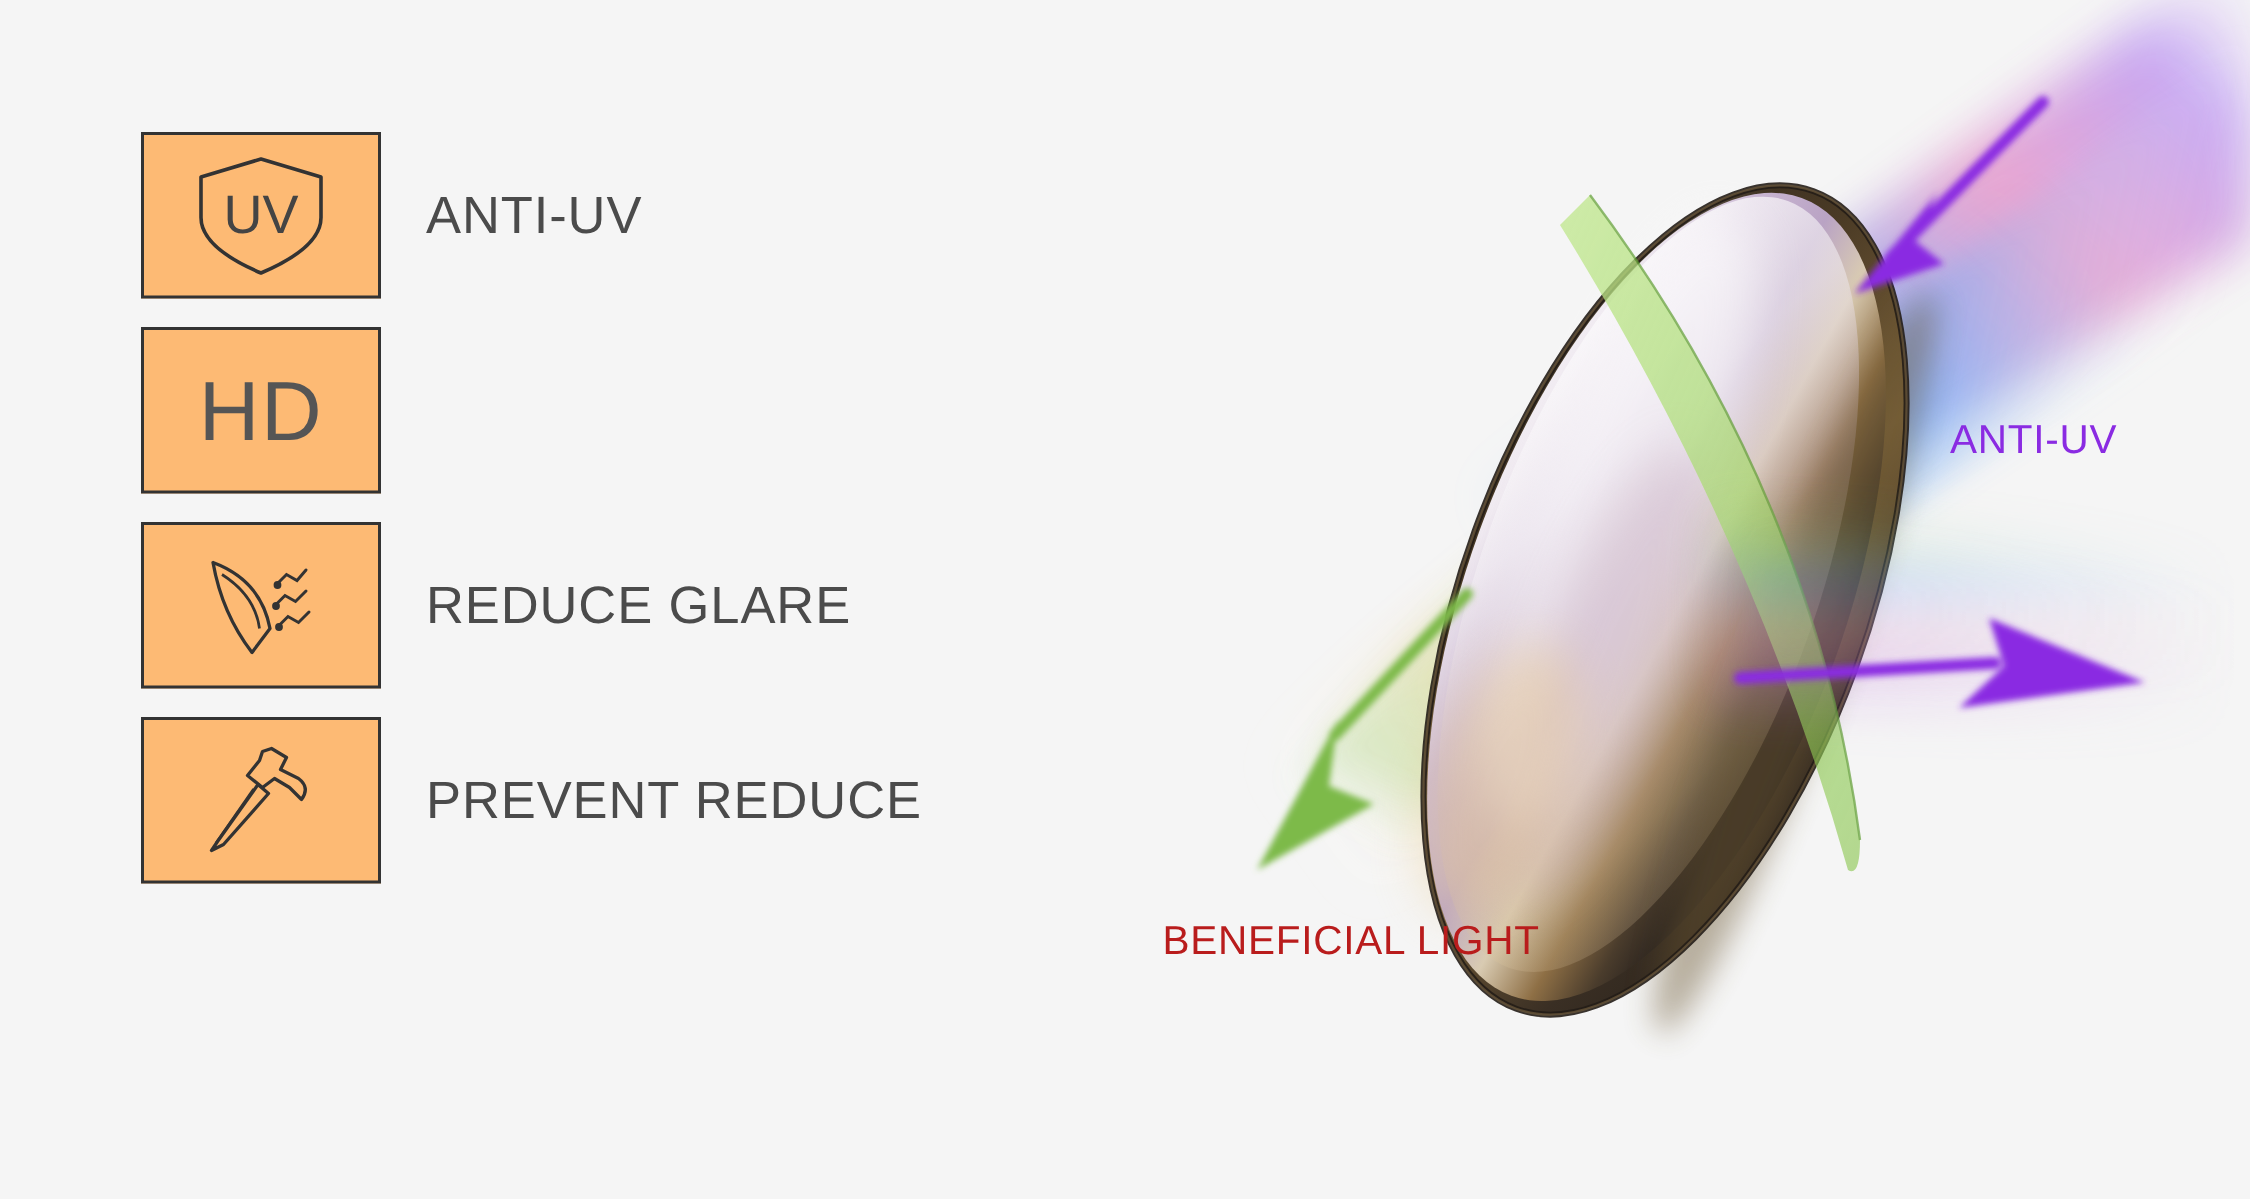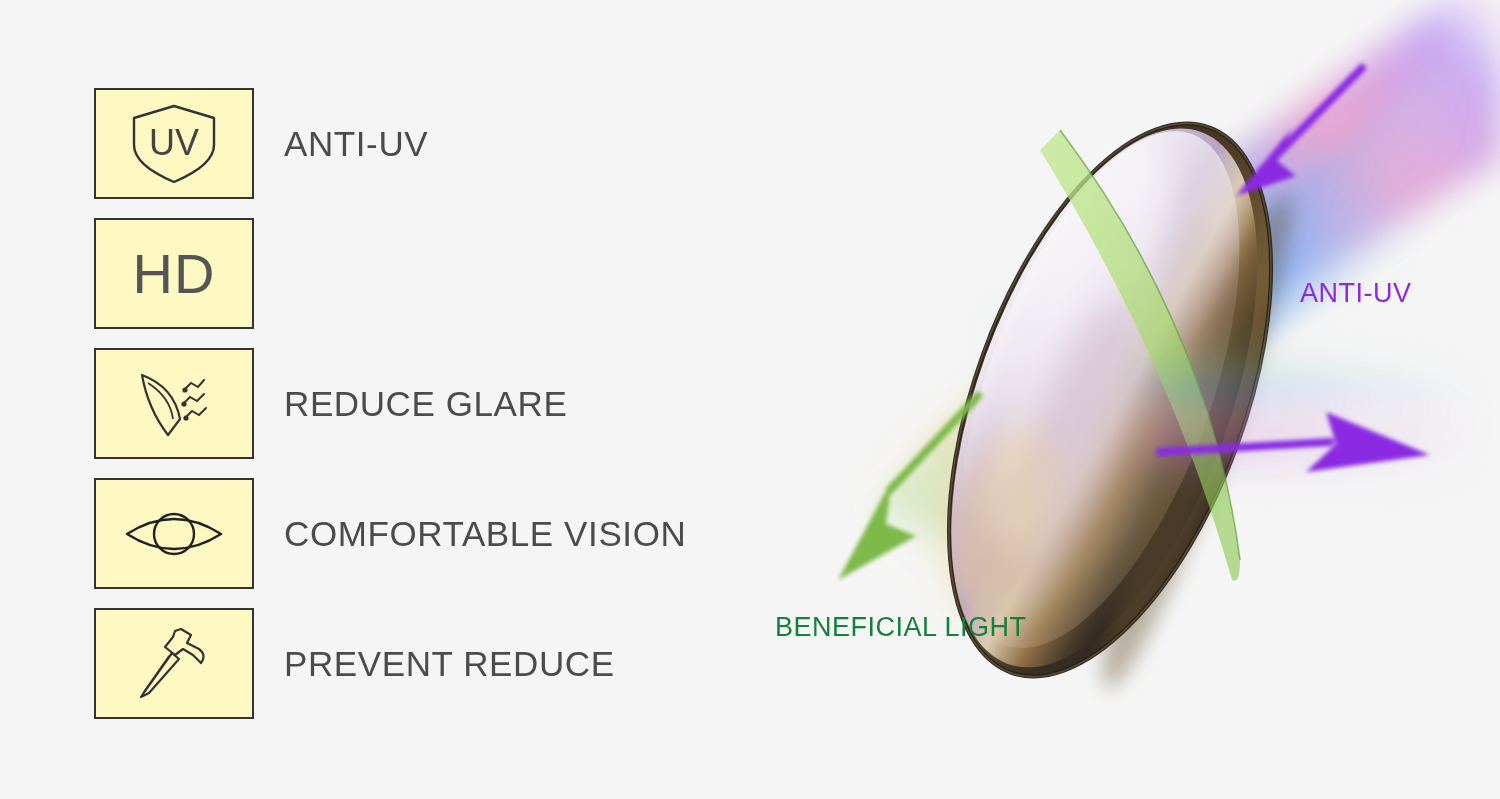--- a/index.html
+++ b/index.html
@@ -36,21 +36,21 @@
   .feature-row {
     display: flex;
     align-items: center;
     height: 111px;
   }
   .icon-box {
     width: 160px;
     height: 111px;
     box-sizing: border-box;
     border: 2px solid #333333;
-    background: #fef9c3;
+    background: #fdba74;
     display: flex;
     align-items: center;
     justify-content: center;
     flex: 0 0 auto;
   }
   .icon-box svg { display: block; }
   .feature-label {
     margin-left: 30px;
     font-size: 35px;
     letter-spacing: 0.6px;
@@ -84,21 +84,21 @@
     font-weight: 400;
   }
   #label-anti-uv {
     left: 1300px;
     top: 278px;
     color: #8a2be2;
   }
   #label-beneficial-light {
     left: 775px;
     top: 612px;
-    color: #15803d;
+    color: #b91c1c;
   }
 </style>
 </head>
 <body>
 
 <div id="canvas">
 
   <div id="feature-list">
 
     <div class="feature-row">
@@ -132,29 +132,20 @@
           <g fill="#333">
             <circle cx="57" cy="25" r="2.6"></circle>
             <circle cx="56" cy="39" r="2.6"></circle>
             <circle cx="58" cy="53" r="2.6"></circle>
           </g>
         </svg>
       </div>
       <div class="feature-label">REDUCE GLARE</div>
     </div>
 
-    <div class="feature-row">
-      <div class="icon-box">
-        <svg width="106" height="60" viewBox="0 0 106 60">
-          <path d="M6 30 Q53 0 100 30 Q53 60 6 30 Z" fill="none" stroke="#222" stroke-width="2.4" stroke-linejoin="round"></path>
-          <circle cx="53" cy="30" r="20" fill="none" stroke="#222" stroke-width="2.4"></circle>
-        </svg>
-      </div>
-      <div class="feature-label">COMFORTABLE VISION</div>
-    </div>
 
     <div class="feature-row">
       <div class="icon-box">
         <svg width="86" height="82" viewBox="0 0 86 82">
 
           <path d="M50 6 L60 12 L56 20 L68 26 Q76 32 70 40 L62 32 L52 26 L44 32 L34 24 L42 14 L44 8 Z" fill="none" stroke="#333" stroke-width="2.2" stroke-linejoin="round"></path>
 
           <path d="M41 30 L14 68 L10 74 L18 70 L48 36 Z" fill="none" stroke="#333" stroke-width="2.2" stroke-linejoin="round"></path>
           <path d="M38 33 L13 69" fill="none" stroke="#333" stroke-width="1.6"></path>
         </svg>

